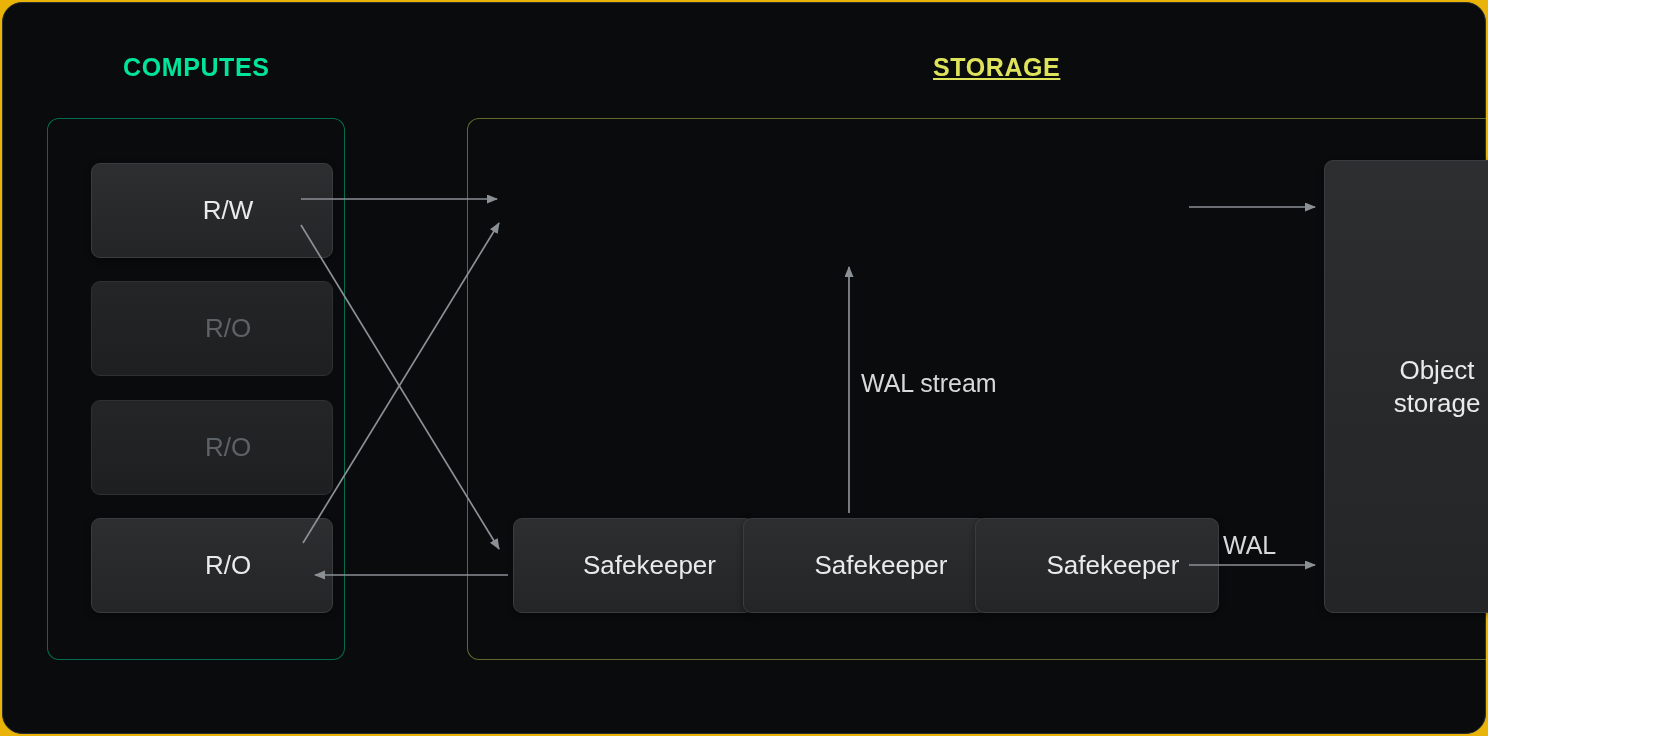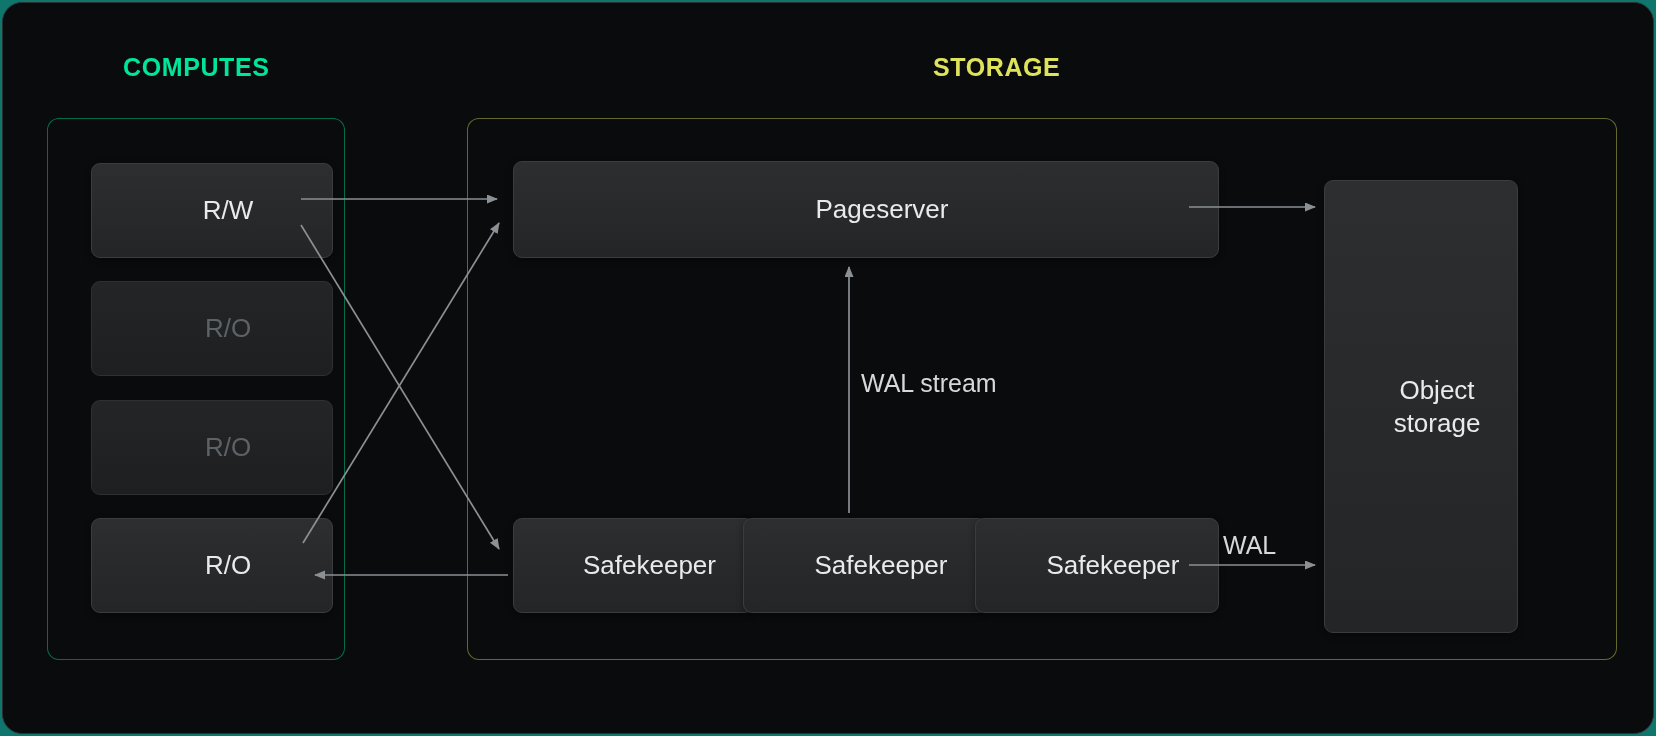--- a/index.html
+++ b/index.html
@@ -1,34 +1,34 @@
 <!DOCTYPE html>
 <html style="--green: #00e599; --yellow: #dfe35b;"><head>
 <meta charset="utf-8">
 <style>
   html,body{margin:0;padding:0;background:#ffffff;}
   .canvas{
     position:relative;
-    width:1656px;height:736px;
-    background:#0f766e;
+    width:1488px;height:736px;
+    background:#eab308;
     font-family:"Liberation Sans","DejaVu Sans",sans-serif;
     overflow:hidden;
   }
   .panel{
     position:absolute;left:2px;top:2px;right:2px;bottom:2px;
     background:#0a0b0c;
     border:1px solid #2e2f30;
     border-radius:20px;
   }
   .section-label{
     position:absolute;
     font-size:25px;font-weight:700;letter-spacing:0.6px;
   }
   .label-computes{left:120px;top:50px;color:var(--green,#00e599);}
-  .label-storage{left:930px;top:50px;color:var(--yellow,#dfe35b);}
+  .label-storage{left:930px;top:50px;color:var(--yellow,#dfe35b);text-decoration:underline;}
   .group{
     position:absolute;border-radius:12px;
     background:rgba(255,255,255,0.005);
   }
   .group-computes{
     left:44px;top:115px;width:296px;height:540px;
     border:1.5px solid rgba(0,190,130,0.55);
   }
   .group-storage{
     left:464px;top:115px;width:1148px;height:540px;
@@ -54,21 +54,21 @@
   .node-rw  {left:88px; top:160px;width:208px;height:93px;}
   .node-ro1 {left:88px; top:278px;width:208px;height:93px;}
   .node-ro2 {left:88px; top:397px;width:208px;height:93px;}
   .node-ro3 {left:88px; top:515px;width:208px;height:93px;}
   .node-pageserver{left:510px;top:158px;width:672px;height:95px;}
   .node-sk1{left:510px;top:515px;width:207px;height:93px;}
   .node-sk2{left:740px;top:515px;width:210px;height:93px;}
   .node-sk3{left:972px;top:515px;width:210px;height:93px;}
   .node-objstore{
     left:1321px;top:157px;width:160px;height:451px;
-    text-align:center;line-height:1.25;margin-top:20px;
+    text-align:center;line-height:1.25;
   }
   .edges{position:absolute;left:0;top:0;width:1656px;height:736px;pointer-events:none;}
   .edge-label{
     position:absolute;color:#d6d8da;font-size:25px;
   }
   .lbl-walstream{left:858px;top:366px;text-align:right;}
   .lbl-wal{left:1220px;top:528px;width:80px;text-align:left;}
 </style>
 </head>
 <body>
@@ -88,23 +88,20 @@
     <div class="node dimmed node-ro1">
       <span>R/O</span>
     </div>
     <div class="node dimmed node-ro2">
       <span>R/O</span>
     </div>
     <div class="node node-ro3">
       <span>R/O</span>
     </div>
 
-    <div class="node node-pageserver">
-      <span>Pageserver</span>
-    </div>
 
     <div class="node node-sk1">
       <span>Safekeeper</span>
     </div>
     <div class="node node-sk2">
       <span>Safekeeper</span>
     </div>
     <div class="node node-sk3">
       <span>Safekeeper</span>
     </div>

